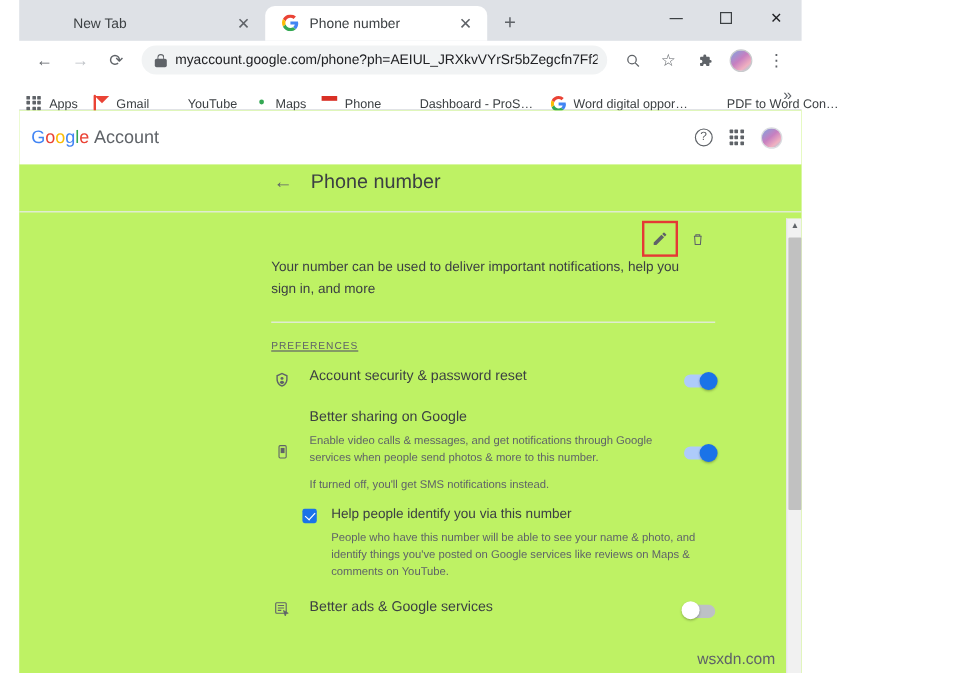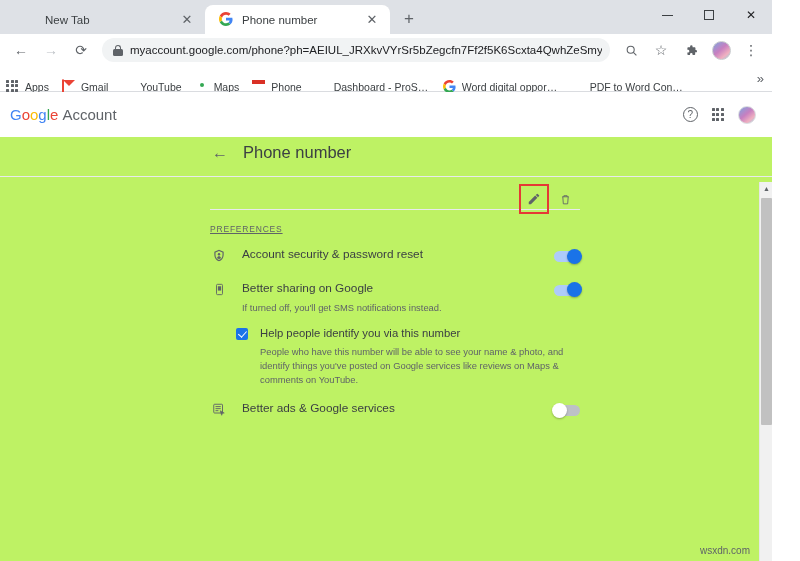--- a/index.html
+++ b/index.html
@@ -4,21 +4,21 @@
 <style>
   * { box-sizing: border-box; margin: 0; padding: 0; }
   html, body {
     width: 800px; height: 561px;
     overflow: hidden;
     font-family: "Liberation Sans", sans-serif;
     background: #ffffff;
   }
 
   
-  .browser { width: 772px; height: 561px; position: relative; background: #fff; }
+  .browser { width: 668px; height: 561px; position: relative; background: #fff; padding-left: 16px; }
 
   .tabstrip {
     height: 34px;
     background: #dee1e6;
     display: flex;
     align-items: flex-end;
     padding-left: 8px;
     position: relative;
   }
   .tab {
@@ -192,21 +192,21 @@
 
   .divider { height: 1px; background: #e8eaed; margin: 0 0 0 0; }
 
   .section-label {
     font-size: 8.5px; letter-spacing: 0.8px;
     color: #5f6368; font-weight: 500;
     padding: 14px 0 9px 0;
     text-decoration: underline;
   }
 
-  .pref-row { display: flex; align-items: flex-start; padding: 4px 0 10px 0; }
+  .pref-row { display: flex; align-items: center; padding: 4px 0 10px 0; }
   .pref-ico {
     width: 18px; flex: 0 0 18px; margin-top: 1px;
     display: flex; align-items: flex-start; justify-content: center;
     color: #5f6368;
   }
   .pref-body { flex: 1; padding-left: 14px; padding-right: 10px; }
   .pref-title { font-size: 11.8px; color: #3c4043; line-height: 1.35; margin-bottom: 4px; }
   .pref-desc { font-size: 9.4px; color: #5f6368; line-height: 1.5; }
   .pref-desc + .pref-desc { margin-top: 9px; }
   .pref-desc b { color: #3c4043; font-weight: bold; }
@@ -255,21 +255,21 @@
     font-size: 7px; color: #5f6368;
   }
   .sb-thumb {
     position: absolute; top: 16px; left: 1px;
     width: 11px; height: 227px;
     background: #c1c1c1; border-radius: 1px;
   }
 
   .watermark {
     position: absolute; right: 22px; bottom: 6px;
-    font-size: 10px; color: #5f6368;
+    font-size: 13px; color: #5f6368;
     font-family: "Liberation Sans", sans-serif;
   }
 </style>
 </head>
 <body>
 
 <div class="browser">
 
   <div class="tabstrip">
 
@@ -438,20 +438,21 @@
               <path d="M3 17.25V21h3.75L17.81 9.94l-3.75-3.75L3 17.25zM20.71 7.04a1 1 0 000-1.41l-2.34-2.34a1 1 0 00-1.41 0l-1.83 1.83 3.75 3.75 1.83-1.83z"></path>
             </svg>
           </div>
           <div class="action-btn">
             <svg width="13" height="13" viewBox="0 0 24 24" fill="none" stroke="#5f6368" stroke-width="1.6">
               <path d="M6 7h12M9 7V5h6v2M7 7l1 13h8l1-13"></path>
             </svg>
           </div>
         </div>
 
+        <div class="lead-text">Your number can be used to deliver important notifications, help you sign in, and more</div>
 
         <div class="divider"></div>
 
         <div class="section-label">PREFERENCES</div>
 
         <div class="pref-row">
           <div class="pref-ico">
             <svg width="14" height="15" viewBox="0 0 24 24" fill="#5f6368">
               <path d="M12 2L4 5.5v5.8c0 5 3.4 9.6 8 10.7 4.6-1.1 8-5.7 8-10.7V5.5L12 2zm0 2.2l6 2.6v4.5c0 4-2.6 7.6-6 8.6-3.4-1-6-4.6-6-8.6V6.8l6-2.6z"></path>
               <circle cx="12" cy="10" r="2.1"></circle>
@@ -468,20 +469,21 @@
 
         <div class="pref-row">
           <div class="pref-ico">
             <svg width="13" height="15" viewBox="0 0 24 24" fill="none" stroke="#5f6368" stroke-width="1.7">
               <rect x="6.5" y="2.5" width="11" height="19" rx="1.8"></rect>
               <rect x="9" y="6" width="6" height="8" fill="#5f6368" stroke="none"></rect>
             </svg>
           </div>
           <div class="pref-body">
             <div class="pref-title">Better sharing on Google</div>
+            <div class="pref-desc">Enable video calls &amp; messages, and get notifications through Google services when people send photos &amp; more to this number.</div>
             <div class="pref-desc">If turned off, you'll get SMS notifications instead.</div>
           </div>
           <div class="toggle on">
               <span class="knob"></span>
             </div>
         </div>
 
         <div class="nested">
           <div class="nested-head">
             <span class="checkbox"></span>

